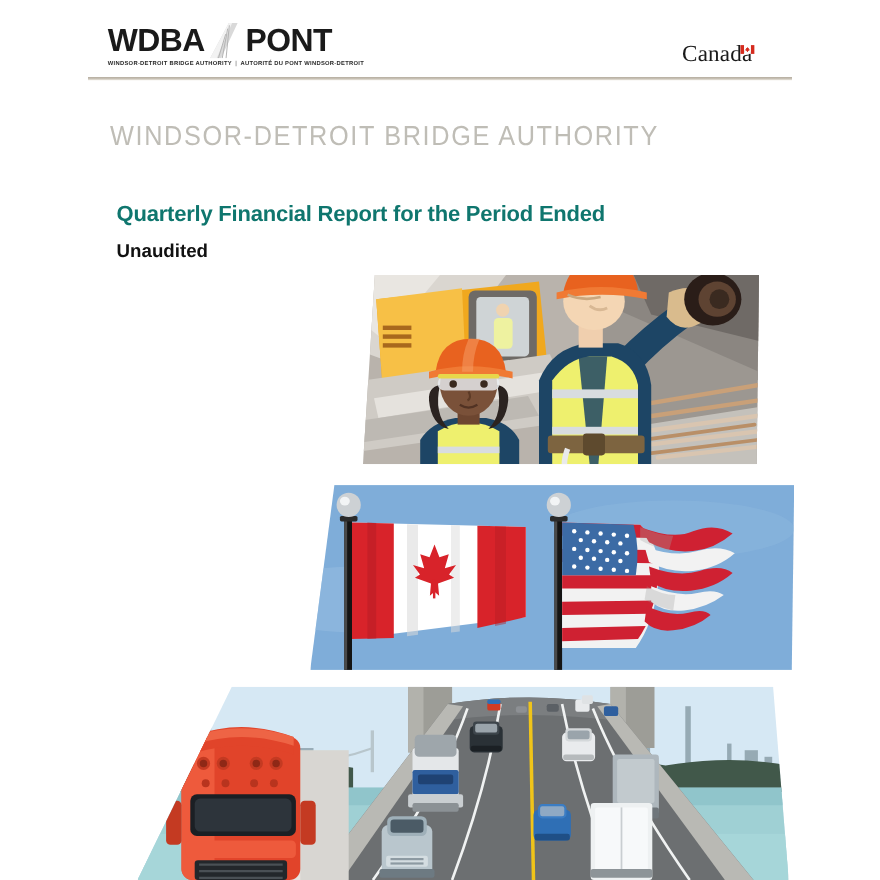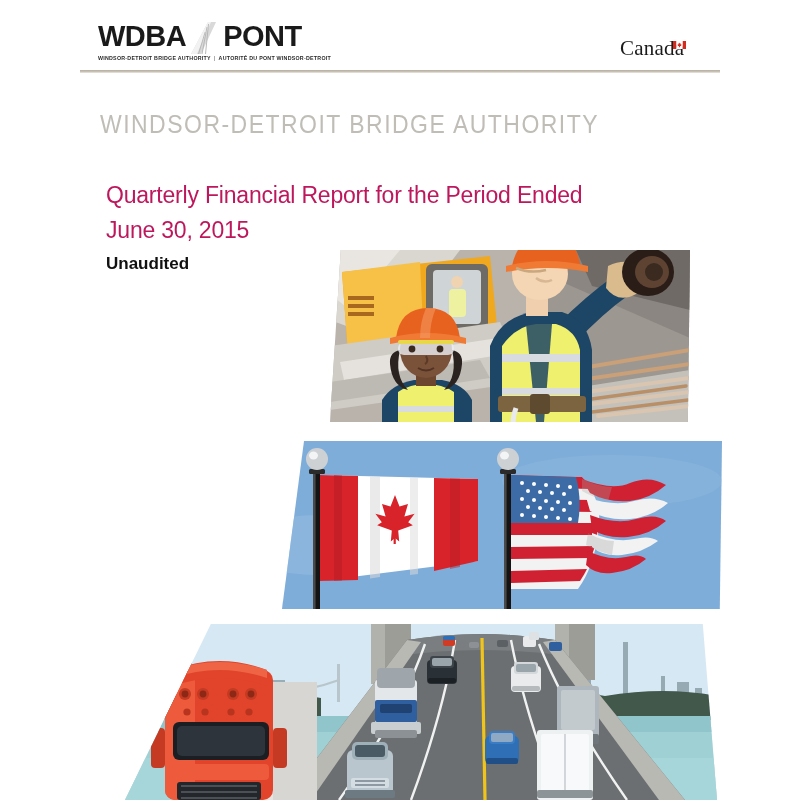--- a/index.html
+++ b/index.html
@@ -24,21 +24,21 @@
     height: 80px;
   }
   #logo-block {
     position: absolute;
     left: 98px;
     top: 22px;
     width: 300px;
   }
   #logo-wordmark {
     display: flex;
-    align-items: flex-start;
+    align-items: center;
     height: 30px;
     line-height: 1;
   }
   .logo-word {
     font-family: "Liberation Sans", sans-serif;
     font-weight: bold;
     font-size: 29px;
     letter-spacing: -0.5px;
     color: #1a1a1a;
   }
@@ -103,23 +103,23 @@
     white-space: nowrap;
   }
   #doc-title {
     position: absolute;
     left: 106px;
     top: 178px;
     width: 560px;
   }
   #doc-title .line1,
   #doc-title .line2 {
-    font-size: 23px;
-    font-weight: normal;
-    color: #be185d;
+    font-size: 20px;
+    font-weight: bold;
+    color: #0f766e;
     line-height: 35px;
     letter-spacing: -0.2px;
   }
   #doc-title .line3 {
     font-size: 17px;
     font-weight: bold;
     color: #111;
     line-height: 28px;
     margin-top: 2px;
   }
@@ -195,21 +195,20 @@
     </span>
   </div>
 
   <div id="header-rule"></div>
 </div>
 
 <div id="org-title">WINDSOR-DETROIT BRIDGE AUTHORITY</div>
 
 <div id="doc-title">
   <div class="line1">Quarterly Financial Report for the Period Ended</div>
-  <div class="line2">June 30, 2015</div>
   <div class="line3">Unaudited</div>
 </div>
 
 <div class="panel" id="panel-workers">
   <div class="panel-inner">
     <svg viewBox="0 0 360 172" width="360" height="172" preserveAspectRatio="none" aria-hidden="true">
       <rect width="360" height="172" fill="#b9b3ac"></rect>
 
       <polygon points="0,0 130,0 60,92 0,70" fill="#dad6d0"></polygon>
       <polygon points="0,0 70,0 20,60 0,44" fill="#e9e6e1"></polygon>

